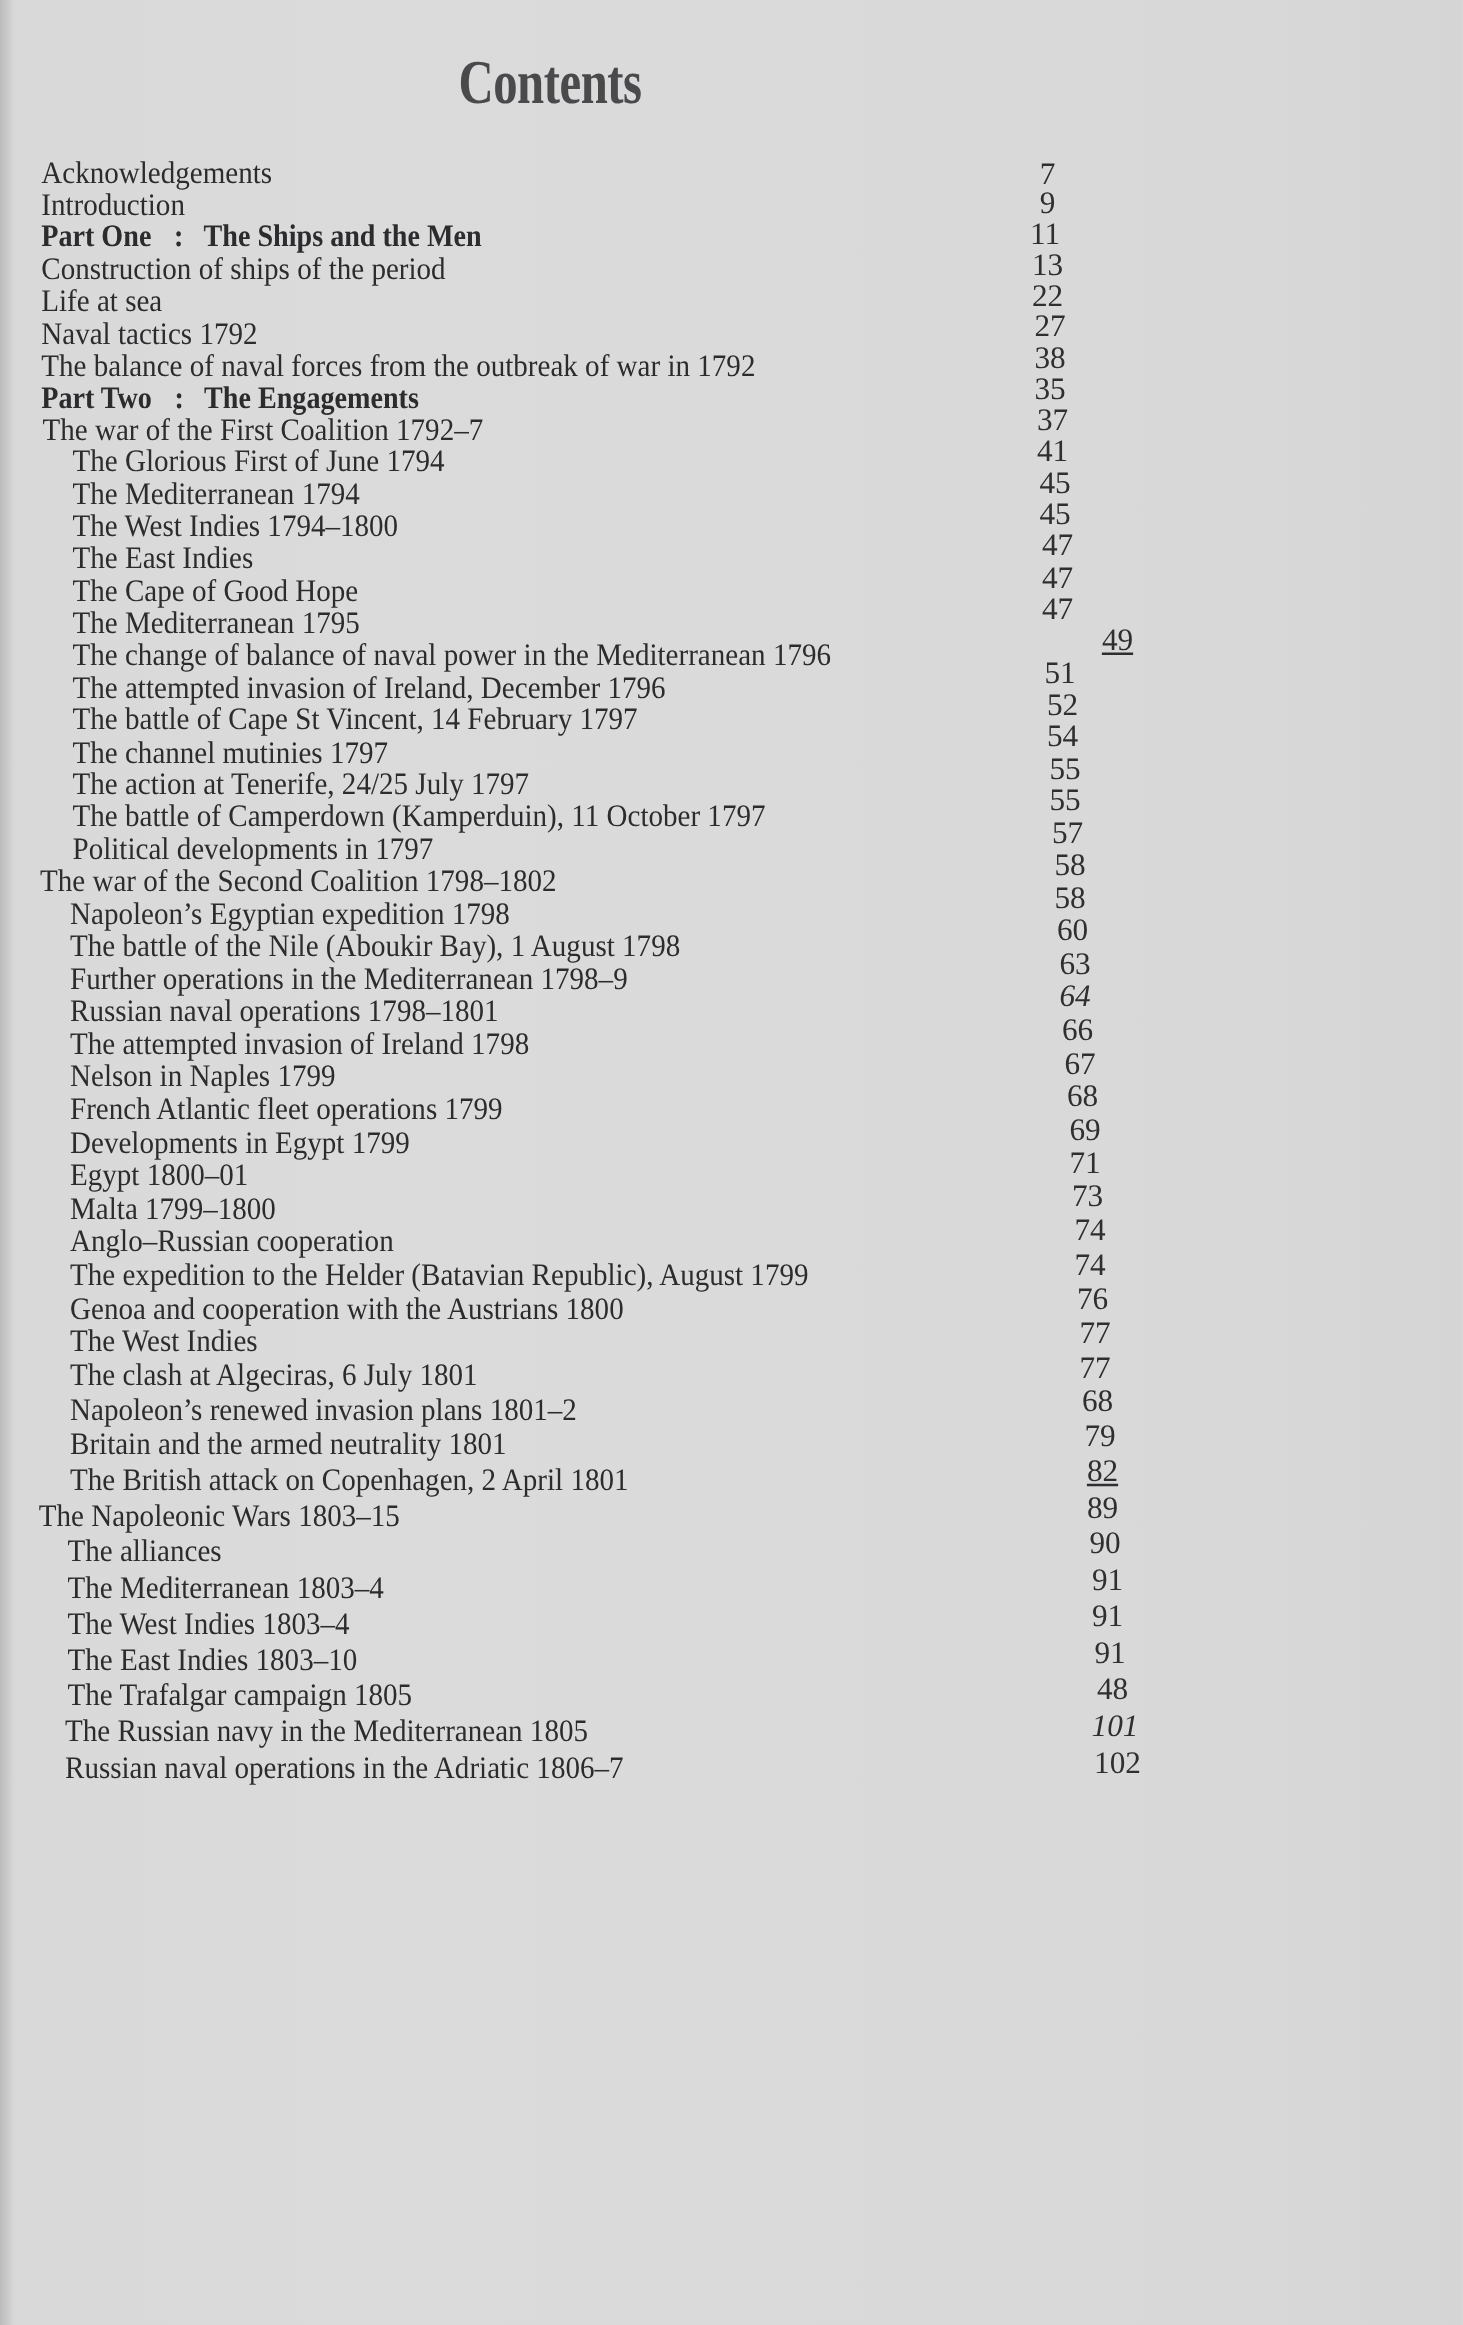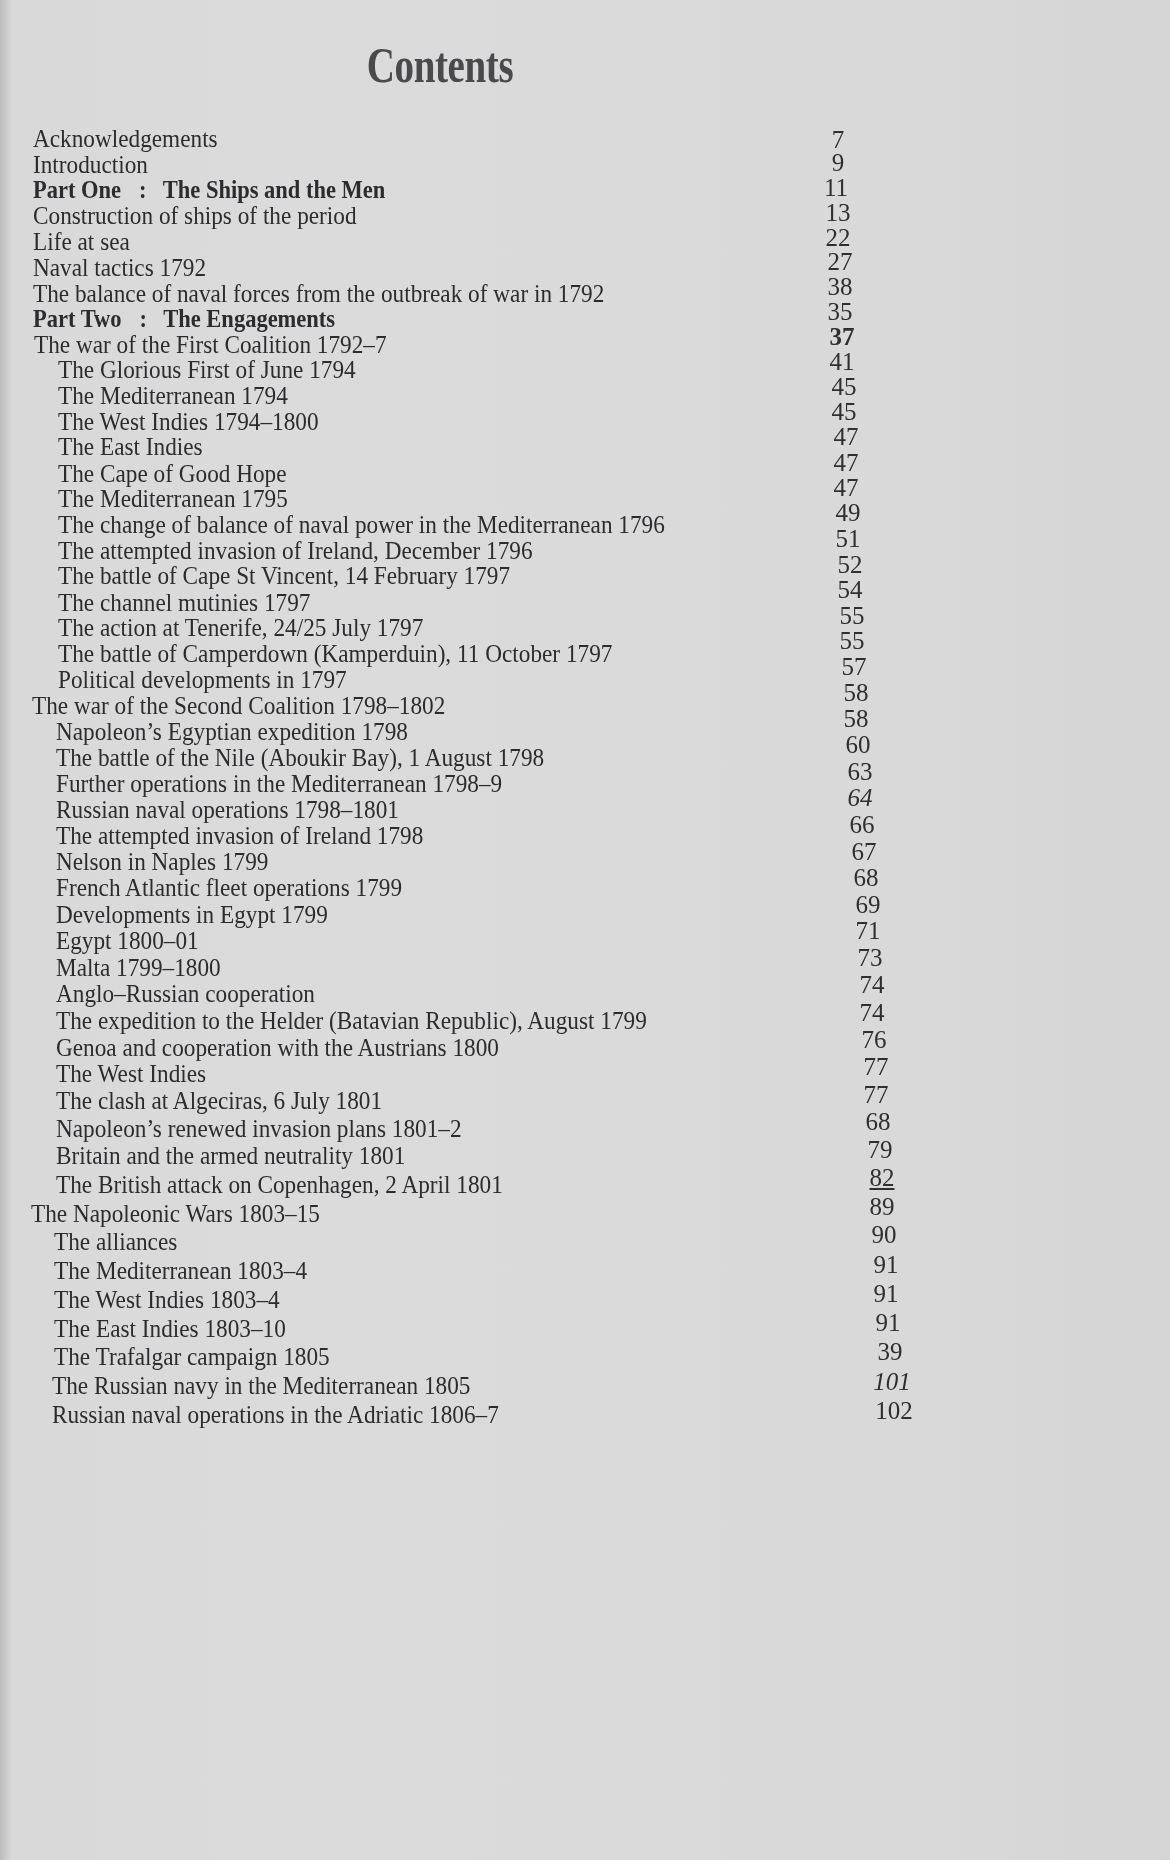--- a/index.html
+++ b/index.html
@@ -85,35 +85,35 @@
       <div class="pnum" style="left: 808px; top: 200px;">13</div>
       <div class="entry" style="left: 33px; top: 229px;">Life at sea</div>
       <div class="pnum" style="left: 808px; top: 225px;">22</div>
       <div class="entry" style="left: 33px; top: 255px;">Naval tactics 1792</div>
       <div class="pnum" style="left: 810px; top: 249px;">27</div>
       <div class="entry" style="left: 33px; top: 281px;">The balance of naval forces from the outbreak of war in 1792</div>
       <div class="pnum" style="left: 810px; top: 274px;">38</div>
       <div class="entry part" style="left: 33px; top: 306px;"><span>Part Two</span><span class="colon">:</span><span>The Engagements</span></div>
       <div class="pnum bold" style="left: 810px; top: 299px;">35</div>
       <div class="entry" style="left: 34px; top: 332px;">The war of the First Coalition 1792–7</div>
-      <div class="pnum" style="left: 812px; top: 324px; font-weight: bold;">37</div>
+      <div class="pnum" style="left: 812px; top: 324px;">37</div>
       <div class="entry" style="left: 58px; top: 357px;">The Glorious First of June 1794</div>
       <div class="pnum" style="left: 812px; top: 349px;">41</div>
       <div class="entry" style="left: 58px; top: 383px;">The Mediterranean 1794</div>
       <div class="pnum" style="left: 814px; top: 374px;">45</div>
       <div class="entry" style="left: 58px; top: 409px;">The West Indies 1794–1800</div>
       <div class="pnum" style="left: 814px; top: 399px;">45</div>
       <div class="entry" style="left: 58px; top: 434px;">The East Indies</div>
       <div class="pnum" style="left: 816px; top: 424px;">47</div>
       <div class="entry" style="left: 58px; top: 461px;">The Cape of Good Hope</div>
       <div class="pnum" style="left: 816px; top: 450px;">47</div>
       <div class="entry" style="left: 58px; top: 486px;">The Mediterranean 1795</div>
       <div class="pnum" style="left: 816px; top: 475px;">47</div>
       <div class="entry" style="left: 58px; top: 512px;">The change of balance of naval power in the Mediterranean 1796</div>
-      <div class="pnum" style="left: 818px; top: 500px;">49</div>
+      <div class="pnum" style="left: 864px; top: 500px; text-decoration: underline;">49</div>
       <div class="entry" style="left: 58px; top: 538px;">The attempted invasion of Ireland, December 1796</div>
       <div class="pnum" style="left: 818px; top: 526px;">51</div>
       <div class="entry" style="left: 58px; top: 563px;">The battle of Cape St Vincent, 14 February 1797</div>
       <div class="pnum" style="left: 820px; top: 552px;">52</div>
       <div class="entry" style="left: 58px; top: 590px;">The channel mutinies 1797</div>
       <div class="pnum" style="left: 820px; top: 577px;">54</div>
       <div class="entry" style="left: 58px; top: 615px;">The action at Tenerife, 24/25 July 1797</div>
       <div class="pnum" style="left: 822px; top: 603px;">55</div>
       <div class="entry" style="left: 58px; top: 641px;">The battle of Camperdown (Kamperduin), 11 October 1797</div>
       <div class="pnum" style="left: 822px; top: 628px;">55</div>
@@ -161,19 +161,19 @@
       <div class="pnum" style="left: 852px; top: 1194px;">89</div>
       <div class="entry" style="left: 54px; top: 1229px;">The alliances</div>
       <div class="pnum" style="left: 854px; top: 1222px;">90</div>
       <div class="entry" style="left: 54px; top: 1258px;">The Mediterranean 1803–4</div>
       <div class="pnum" style="left: 856px; top: 1252px;">91</div>
       <div class="entry" style="left: 54px; top: 1287px;">The West Indies 1803–4</div>
       <div class="pnum" style="left: 856px; top: 1281px;">91</div>
       <div class="entry" style="left: 54px; top: 1316px;">The East Indies 1803–10</div>
       <div class="pnum" style="left: 858px; top: 1310px;">91</div>
       <div class="entry" style="left: 54px; top: 1344px;">The Trafalgar campaign 1805</div>
-      <div class="pnum" style="left: 860px; top: 1339px;">39</div>
+      <div class="pnum" style="left: 860px; top: 1339px;">48</div>
       <div class="entry" style="left: 52px; top: 1373px;">The Russian navy in the Mediterranean 1805</div>
       <div class="pnum" style="left: 862px; top: 1369px; font-style: italic;">101</div>
       <div class="entry" style="left: 52px; top: 1402px;">Russian naval operations in the Adriatic 1806–7</div>
       <div class="pnum" style="left: 864px; top: 1398px;">102</div>
     </div>
 </div>
 
 </body></html>

